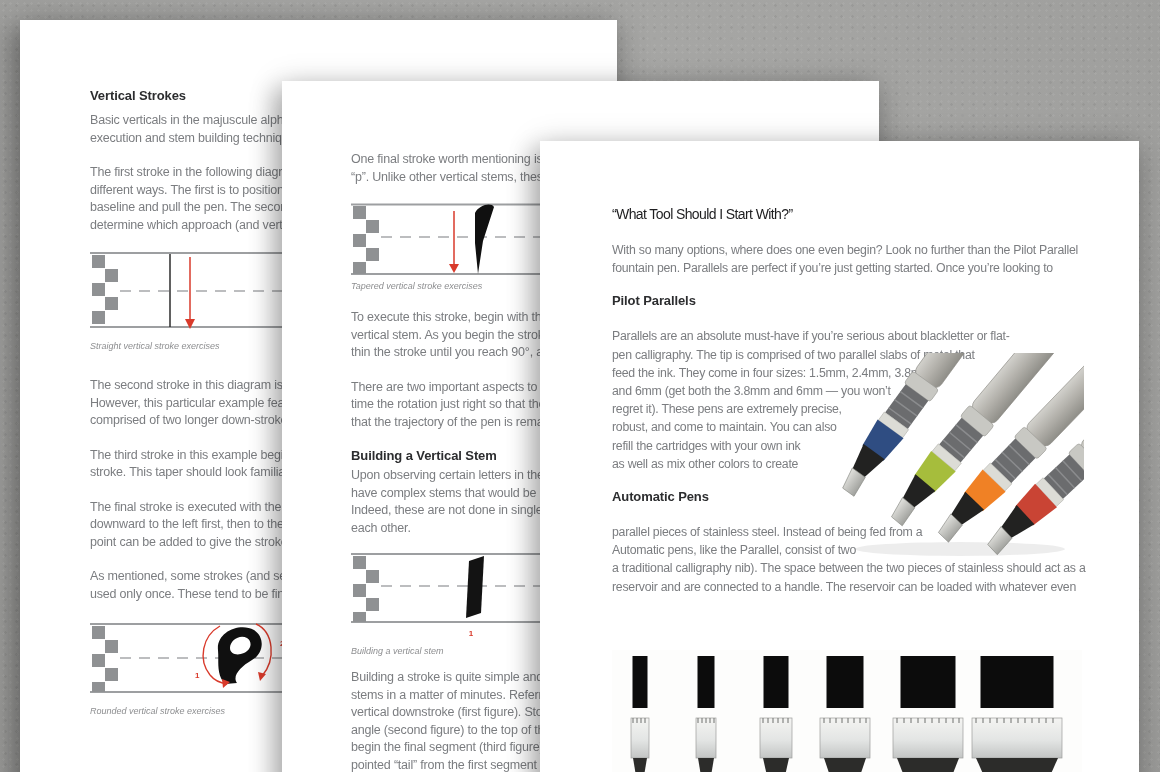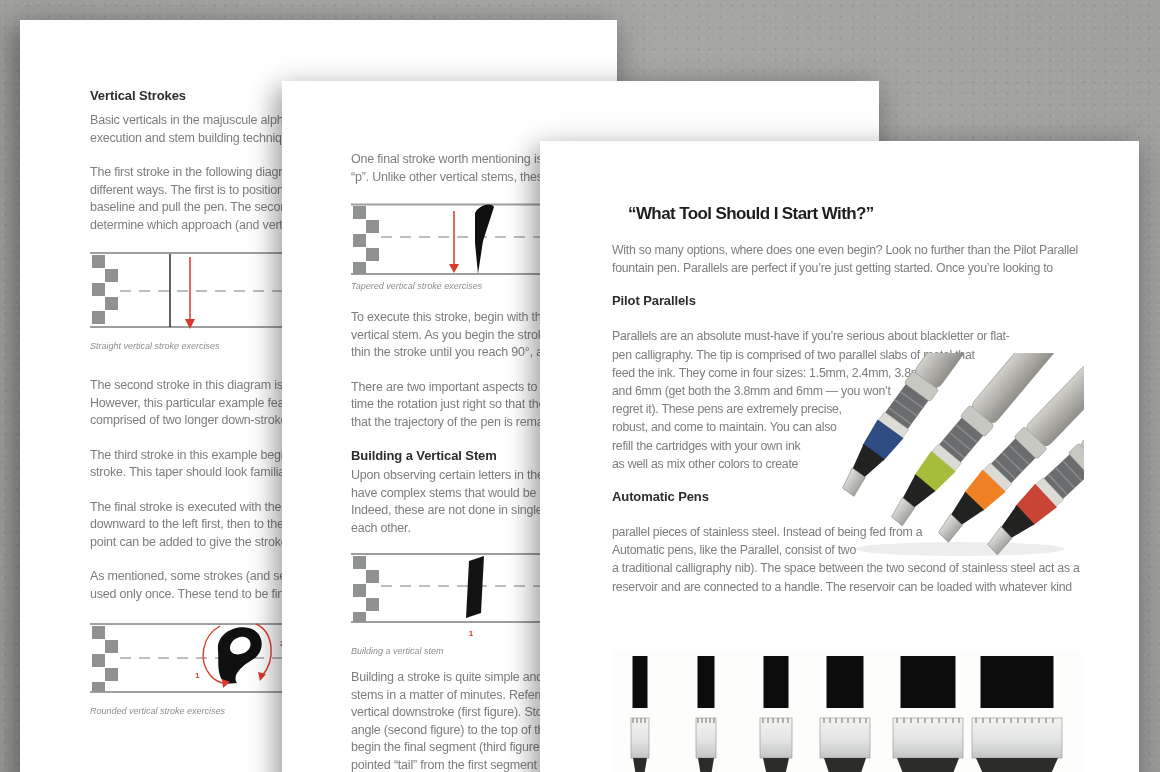--- a/index.html
+++ b/index.html
@@ -24,21 +24,21 @@
   .h-small{font-size:13px;font-weight:bold;color:#2c2d2f;line-height:16px;margin:0 0 8px 0;letter-spacing:-.1px;}
   .body-line{font-size:12.5px;line-height:17.5px;color:#7b7d80;white-space:nowrap;letter-spacing:-.2px;}
   .para{margin:0 0 17px 0;}
   .mb15{margin-bottom:15px;}
   .mb3{margin-bottom:3px;}
   .caption{font-style:italic;font-size:9px;color:#8d8e90;line-height:11px;letter-spacing:0;}
   .cap-a{margin:2px 0 25px 0;}
   .cap-b{margin:2px 0 17px 0;}
   .cap-c{margin:2px 0 12px 0;}
   .diagram{display:block;}
-  .p3-title{font-size:17px;font-weight:bold;color:#1e1e20;line-height:26px;letter-spacing:-.6px;margin:0 0 14px 16px;}
+  .p3-title{font-size:14px;font-weight:normal;color:#1e1e20;line-height:26px;letter-spacing:-.6px;margin:0 0 14px 0;}
   .p3line{font-size:12.3px;line-height:18.2px;color:#7b7d80;white-space:nowrap;letter-spacing:-.25px;}
   .p3para{margin:0 0 16px 0;}
   .mb2{margin-bottom:18px;}
   .mb6{margin-bottom:18px;}
   .pens-photo{position:absolute;left:300px;top:212px;}
   .nib-photo{position:absolute;left:72px;top:509px;}
   .dl{fill:#d93a2b;font-size:8px;font-weight:bold;font-family:"Liberation Sans",sans-serif;}
   .dlb{fill:#d93a2b;font-size:9px;font-weight:bold;font-family:"Liberation Sans",sans-serif;}
 </style>
 </head>
@@ -260,22 +260,22 @@
         <div class="p3line">and 6mm (get both the 3.8mm and 6mm — you won’t</div>
         <div class="p3line">regret it). These pens are extremely precise,</div>
         <div class="p3line">robust, and come to maintain. You can also</div>
         <div class="p3line">refill the cartridges with your own ink</div>
         <div class="p3line">as well as mix other colors to create</div>
       </div>
     <div class="h-small mb6">Automatic Pens</div>
     <div>
         <div class="p3line">parallel pieces of stainless steel. Instead of being fed from a</div>
         <div class="p3line">Automatic pens, like the Parallel, consist of two</div>
-        <div class="p3line">a traditional calligraphy nib). The space between the two second of stainless steel act as a</div>
-        <div class="p3line">reservoir and are connected to a handle. The reservoir can be loaded with whatever kind</div>
+        <div class="p3line">a traditional calligraphy nib). The space between the two pieces of stainless should act as a</div>
+        <div class="p3line">reservoir and are connected to a handle. The reservoir can be loaded with whatever even</div>
       </div>
   </div>
 
   <svg class="pens-photo" width="244" height="205" viewBox="0 0 244 205">
     <defs>
       <linearGradient id="barrelg" x1="0" y1="0" x2="1" y2="0">
         <stop offset="0" stop-color="#d2d1cc"></stop>
           <stop offset=".5" stop-color="#b2b0aa"></stop>
           <stop offset="1" stop-color="#8f8e88"></stop>
       </linearGradient>

